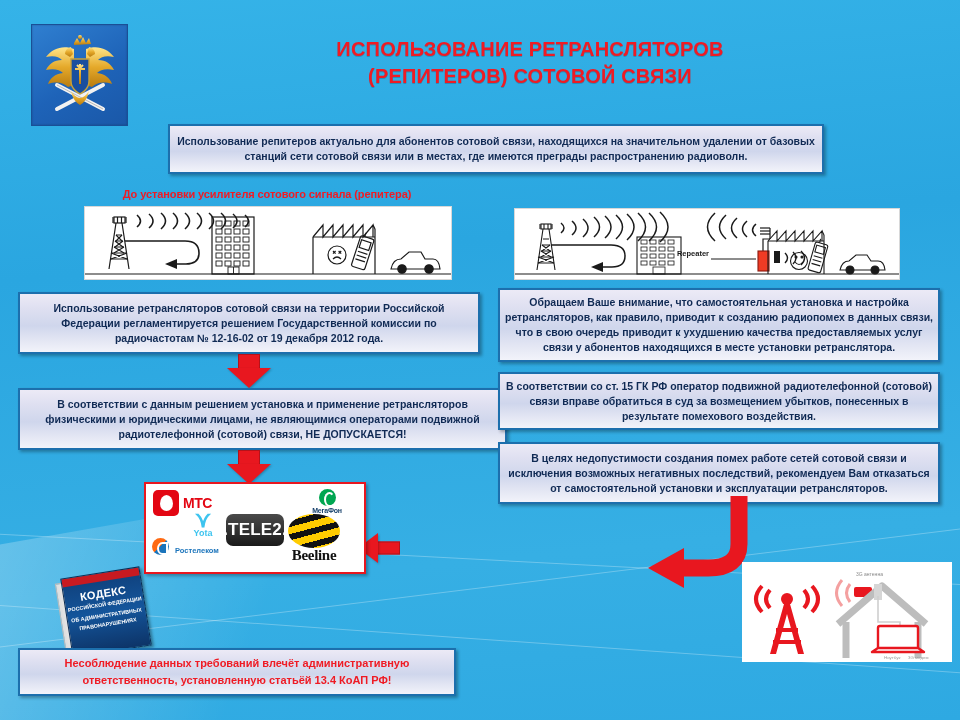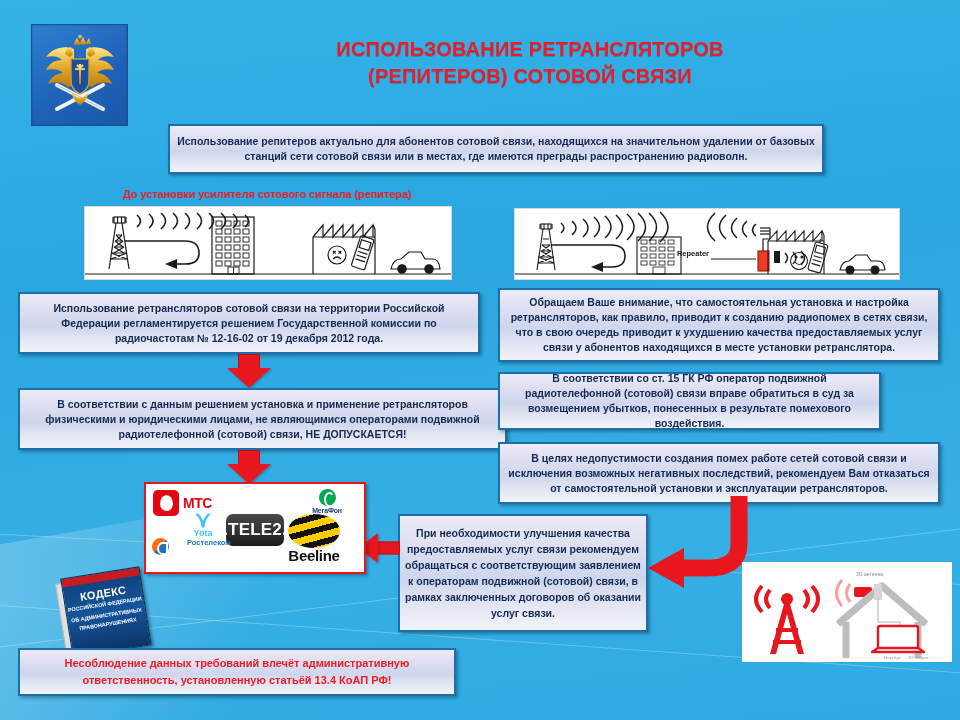--- a/index.html
+++ b/index.html
@@ -71,21 +71,21 @@
   .diagram{
     position:absolute;background:#ffffff;border:1px solid #d8d8d8;
     overflow:hidden;
   }
   .dia-left{left:84px;top:206px;width:366px;height:72px;}
   .dia-right{left:514px;top:208px;width:384px;height:70px;}
 
   .p-left-1{left:18px;top:292px;width:462px;height:62px;}
   .p-left-2{left:18px;top:388px;width:489px;height:62px;}
   .p-right-1{left:498px;top:288px;width:442px;height:74px;}
-  .p-right-2{left:498px;top:372px;width:383px;height:58px;align-items:center;}
+  .p-right-2{left:498px;top:372px;width:442px;height:58px;align-items:center;}
   .p-right-3{left:498px;top:442px;width:442px;height:62px;}
   .p-mid{left:398px;top:514px;width:250px;height:118px;line-height:16px;}
   .p-bottom{
     left:18px;top:648px;width:438px;height:48px;
     color:#ef1b24;font-size:11px;line-height:17px;
   }
 
   .vArrow{position:absolute;}
   .vArrow .stem{position:absolute;left:50%;transform:translateX(-50%);background:#e8171f;border:1px solid #b5121a;box-sizing:border-box;}
   .vArrow .head{
@@ -122,25 +122,25 @@
   .mf-txt{font-size:7px;font-weight:bold;color:#16406b;letter-spacing:-.2px;margin-top:1px;}
   .logo-tele2{
     position:absolute;left:80px;top:30px;width:58px;height:32px;border-radius:7px;
     background:linear-gradient(180deg,#4a4a4a,#1a1a1a);
     display:flex;align-items:center;justify-content:center;
   }
   .tele2-txt{color:#fff;font-weight:bold;font-size:17px;letter-spacing:.2px;}
   .logo-yota{position:absolute;left:32px;top:28px;width:50px;text-align:center;}
   .yota-y{color:#3dc4ef;font-size:22px;font-weight:bold;line-height:16px;}
   .yota-t{color:#3dc4ef;font-size:9px;font-weight:bold;}
-  .logo-rt{position:absolute;left:6px;top:54px;display:flex;align-items:flex-start;gap:18px;}
+  .logo-rt{position:absolute;left:6px;top:54px;display:flex;align-items:flex-end;gap:6px;}
   .rt-mark{width:17px;height:17px;border-radius:50%;background:linear-gradient(135deg,#ff6a13 50%,#1b74bb 50%);position:relative;}
   .rt-mark:after{content:"";position:absolute;left:5px;top:4px;width:7px;height:9px;border:2px solid #fff;border-radius:50% 0 0 50%;}
   .rt-txt{color:#1b74bb;font-size:7.5px;font-weight:bold;}
-  .logo-beeline{position:absolute;right:4px;top:30px;width:92px;text-align:center;}
+  .logo-beeline{position:absolute;right:4px;top:30px;width:92px;text-align:center;font-family:Liberation Serif, serif;}
   .bee-ball{width:52px;height:34px;border-radius:50%;margin:0 auto;
     background:repeating-linear-gradient(165deg,#ffcc00 0 7px,#111 7px 13px);}
   .bee-txt{font-size:15px;font-weight:bold;color:#111;letter-spacing:-.3px;margin-top:-1px;}
 
   
   .codebook{position:absolute;left:52px;top:570px;width:120px;height:82px;}
   .cb-cover{
     position:absolute;left:14px;top:2px;width:78px;height:78px;
     background:linear-gradient(180deg,#0f3f7a 0%,#14559b 50%,#0d3468 100%);
     transform:rotate(-9deg);
@@ -417,39 +417,36 @@
   <div class="panel p-left-2">
     <p>В соответствии с данным решением установка и применение  ретрансляторов физическими и юридическими лицами, не являющимися операторами подвижной радиотелефонной (сотовой) связи, НЕ ДОПУСКАЕТСЯ!</p>
   </div>
 
   <div class="vArrow" style="left:214px;top:450px;width:70px;height:34px;">
     <div class="stem" style="top:0;width:22px;height:16px;"></div>
     <div class="head" style="top:14px;"></div>
   </div>
 
   <div class="panel p-right-1">
-    <p>Обращаем Ваше внимание, что самостоятельная установка  и настройка ретрансляторов, как правило, приводит к созданию радиопомех  в сетях связи, что в свою очередь приводит к ухудшению  качества предоставляемых  услуг связи у абонентов находящихся  в месте установки ретранслятора.</p>
+    <p>Обращаем Ваше внимание, что самостоятельная установка  и настройка ретрансляторов, как правило, приводит к созданию радиопомех  в данных связи, что в свою очередь приводит к ухудшению  качества предоставляемых  услуг связи у абонентов находящихся  в месте установки ретранслятора.</p>
   </div>
   <div class="panel p-right-2">
     <p>В соответствии со ст. 15 ГК РФ оператор подвижной радиотелефонной (сотовой) связи вправе обратиться в суд за возмещением  убытков, понесенных  в результате помехового  воздействия.</p>
   </div>
   <div class="panel p-right-3">
     <p>В целях недопустимости создания помех работе сетей сотовой связи и исключения возможных негативных последствий, рекомендуем  Вам отказаться от самостоятельной установки и эксплуатации ретрансляторов.</p>
   </div>
 
   <div class="curvedArrow">
     <svg width="130" height="112" viewBox="0 0 130 112" aria-hidden="true">
       <path d="M103 2 L103 50 Q103 74 72 74 L44 74" stroke="#e8171f" stroke-width="17" fill="none" stroke-linecap="butt"></path>
       <polygon points="48,54 12,74 48,94" fill="#e8171f"></polygon>
     </svg>
   </div>
 
-  <div class="panel p-mid">
-    <p>При необходимости улучшения качества предоставляемых услуг связи рекомендуем обращаться с соответствующим  заявлением к операторам подвижной (сотовой) связи, в рамках заключенных договоров об оказании услуг связи.</p>
-  </div>
 
   <div class="leftArrow" style="left:358px;top:533px;width:42px;height:30px;">
     <div class="stem" style="width:26px;height:13px;"></div>
     <div class="head"></div>
   </div>
 
   <div class="logos">
     <div class="logo-mts">
       <div class="mts-sq">
           <div class="mts-egg"></div>

